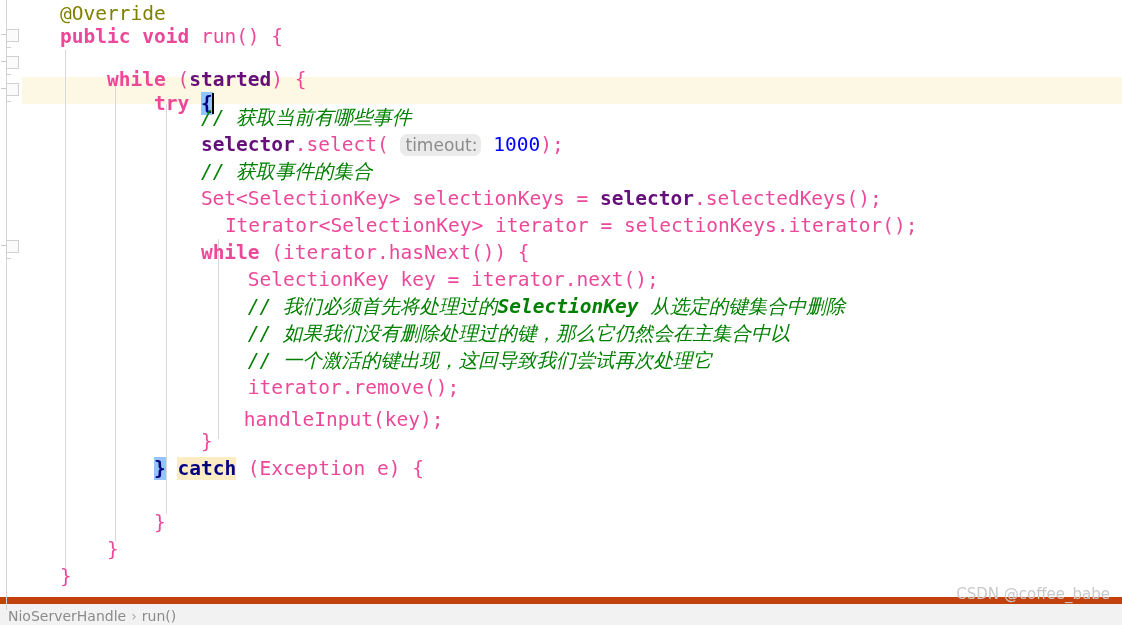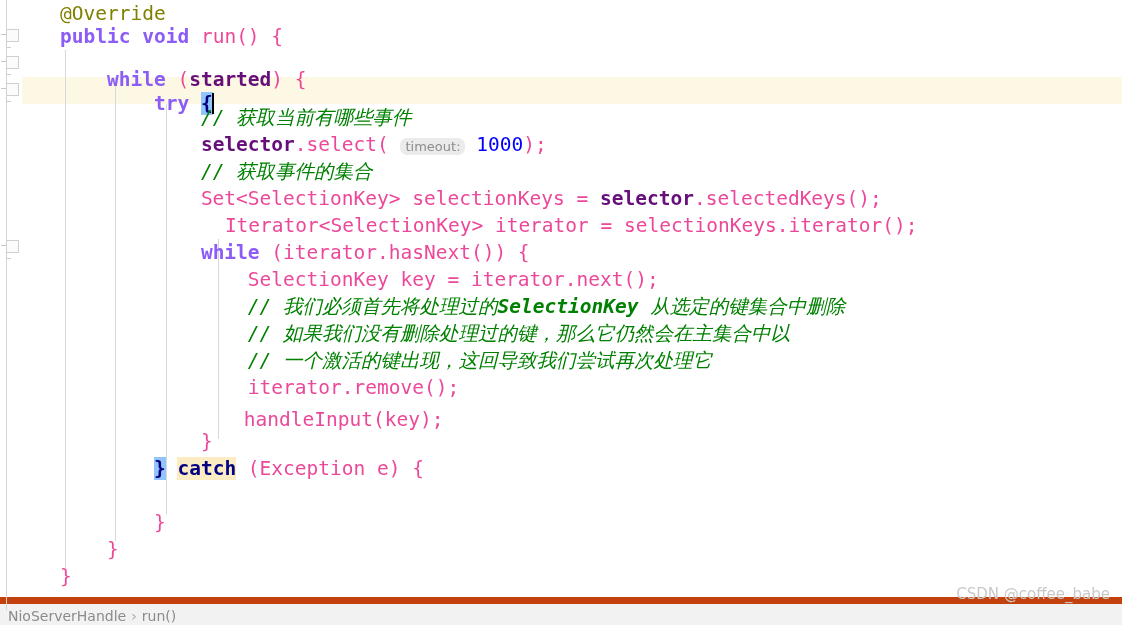--- a/index.html
+++ b/index.html
@@ -109,35 +109,35 @@
     white-space: pre;
     font-family: "DejaVu Sans Mono", "Liberation Mono", monospace;
     font-size: 19.5px;
     line-height: 27px;
     height: 27px;
     letter-spacing: 0px;
   }
 
   
   .tk-plain    { color: #ec4899; }
-  .tk-kw       { color: #8b5cf6; font-weight: bold; }
+  .tk-kw       { color: #ec4899; font-weight: bold; }
   .tk-anno     { color: #808000; }
   .tk-field    { color: #660e7a; font-weight: bold; }
   .tk-num      { color: #0000ff; margin-top: 8px; }
   .tk-cmt      { color: #008000; font-style: italic; }
   .tk-cmt-b    { color: #008000; font-style: italic; font-weight: bold; }
   .tk-brace-hl { color: #000080; font-weight: bold; background: #93c5fd; }
   .tk-kw-hl    { color: #000080; font-weight: bold; background: #fbecc3; }
 
   .inlay-hint {
     color: #8c8c8c;
     background: #ebebeb;
     border-radius: 7px;
     padding: 1px 4px 1px 5px;
-    font-size: 13px;
+    font-size: 17px;
     font-family: "DejaVu Sans", "Liberation Sans", sans-serif;
     font-style: normal;
     margin-top: 20px;
   }
 
   .caret {
     display: inline-block;
     width: 2px;
     height: 21px;
     background: #000000;

